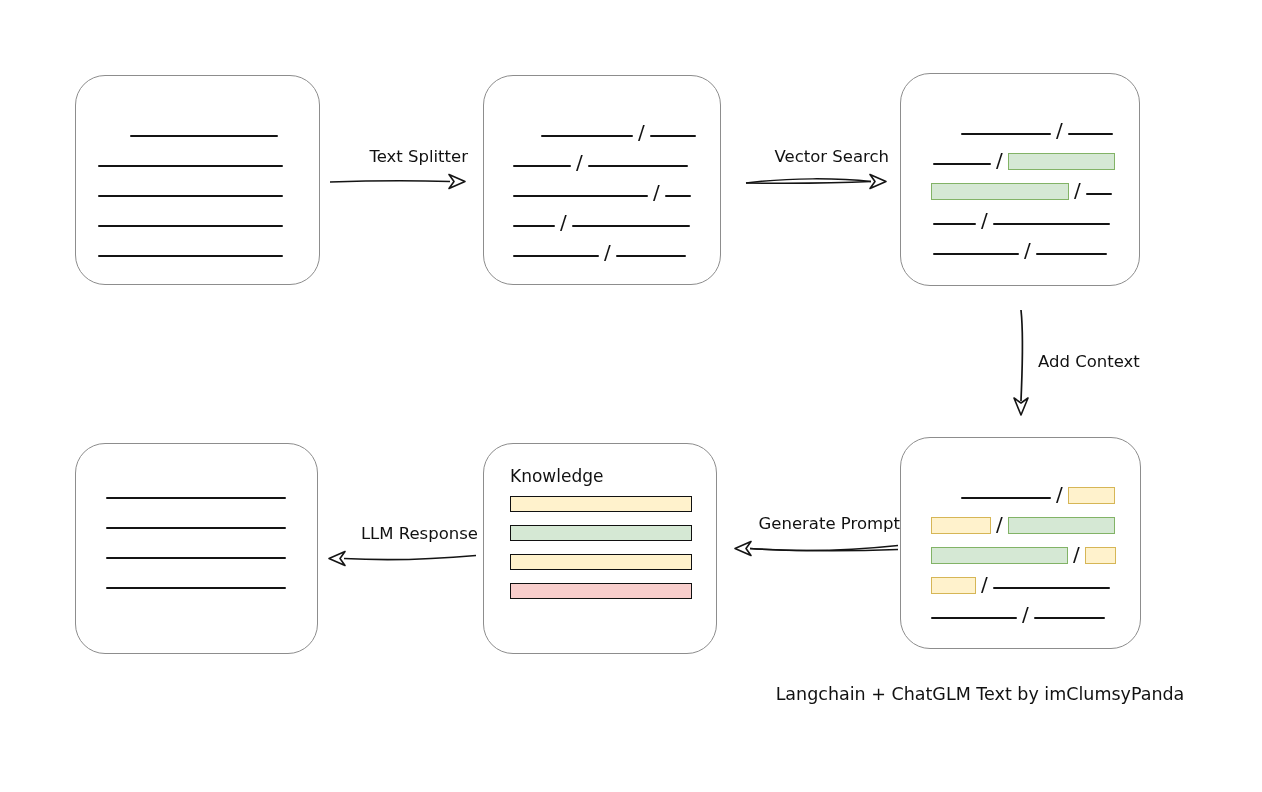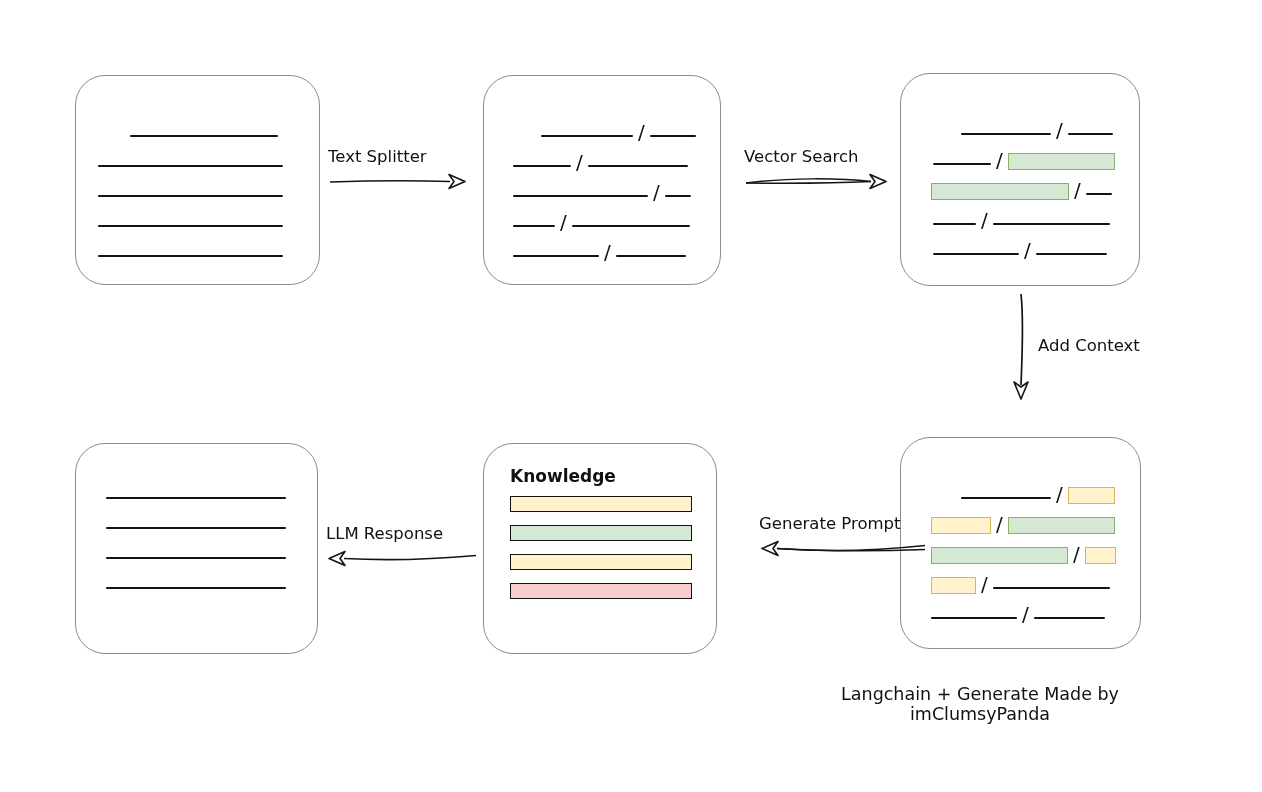--- a/index.html
+++ b/index.html
@@ -25,21 +25,21 @@
   
   .prompt-inner{padding:16px 0 0 26px;}
   .prompt-label{font-size:17px;margin:6px 0 10px 0;}
   .pbar{width:182px;height:16px;border:1.7px solid;margin-bottom:13px;box-sizing:border-box;}
   
   .answer-inner{padding:20px 0 0 30px;}
   .answer-label{font-size:17px;}
   .ans-line{width:180px;height:2px;background:#141414;margin-top:28px;border-radius:1px;}
   .ans-line:first-of-type{margin-top:33px;}
   
-  .arrow{position:absolute;text-align:left;}
+  .arrow{position:absolute;text-align:right;}
   .arrow-label{font-size:16.5px;white-space:nowrap;}
   .arrow svg{display:block;margin:4px auto 0 auto;}
   .varrow{position:absolute;}
   .varrow .arrow-label{position:absolute;left:26px;top:44px;text-align:left;}
   .caption{position:absolute;left:770px;top:684px;width:420px;text-align:center;font-size:17.5px;}
   svg path,svg polygon{stroke:#141414;}
 </style>
 </head>
 <body>
 
@@ -146,21 +146,21 @@
         <div class="seg seg-line" style="width: 117px;"></div>
       </div>
       <div class="srow" style="margin-left: 8px;">
         <div class="seg seg-line" style="width: 86px;"></div>
         <span class="seg-slash">/</span>
         <div class="seg seg-line" style="width: 71px;"></div>
       </div>
     </div>
 </div>
 
-<div class="box" style="left:483px;top:443px;width:234px;height:211px;font-weight:bold;">
+<div class="box" style="left:483px;top:443px;width:234px;height:211px;">
   <div class="prompt-inner">
       <div class="prompt-label">Knowledge</div>
       <div class="pbar seg-yellow"></div>
       <div class="pbar seg-green"></div>
       <div class="pbar seg-yellow"></div>
       <div class="pbar seg-red"></div>
     </div>
 </div>
 
 <div class="box" style="left:75px;top:443px;width:243px;height:211px;">
@@ -184,38 +184,38 @@
 
 <div class="arrow" style="left:744px;top:147px;width:145px;">
   <div class="arrow-label">Vector Search</div>
   <svg width="145" height="22">
     <path d="M2,13 C 45,7.5 95,8 127,11.5" fill="none" stroke-width="1.5"></path>
     <path d="M2,13 C 45,13.5 95,13 127,11.5" fill="none" stroke-width="1.5"></path>
     <polygon points="126,4.5 142,11.5 126,18.5 131,11.5" fill="#ffffff" stroke-width="1.6" stroke-linejoin="round"></polygon>
   </svg>
 </div>
 
-<div class="varrow" style="left:1012px;top:292px;width:160px;height:112px;">
+<div class="varrow" style="left:1012px;top:308px;width:160px;height:112px;">
   <svg width="22" height="112">
     <path d="M9,2 C 12,30 10,65 9,93" fill="none" stroke-width="1.7"></path>
     <polygon points="2,90 9,107 16,90 9,95" fill="#ffffff" stroke-width="1.6" stroke-linejoin="round"></polygon>
   </svg>
   <div class="arrow-label">Add Context</div>
 </div>
 
-<div class="arrow" style="left:759px;top:514px;width:168px;">
+<div class="arrow" style="left:732px;top:514px;width:168px;">
   <div class="arrow-label">Generate Prompt</div>
   <svg width="168" height="22">
     <path d="M166,8.5 C 115,14 60,14.5 18,11.5" fill="none" stroke-width="1.5"></path>
     <path d="M166,12.5 C 115,14.5 60,14 18,11.5" fill="none" stroke-width="1.5"></path>
     <polygon points="19,4.5 3,11.5 19,18.5 14,11.5" fill="#ffffff" stroke-width="1.6" stroke-linejoin="round"></polygon>
   </svg>
 </div>
 
 <div class="arrow" style="left:326px;top:524px;width:152px;">
   <div class="arrow-label">LLM Response</div>
   <svg width="152" height="22">
     <path d="M150,8.5 C 100,13 55,13.5 18,11.5" fill="none" stroke-width="1.6"></path>
     <polygon points="19,4.5 3,11.5 19,18.5 14,11.5" fill="#ffffff" stroke-width="1.6" stroke-linejoin="round"></polygon>
   </svg>
 </div>
 
-<div class="caption">Langchain + Generate Made by imClumsyPanda</div>
+<div class="caption">Langchain + ChatGLM Text by imClumsyPanda</div>
 
 </body></html>

